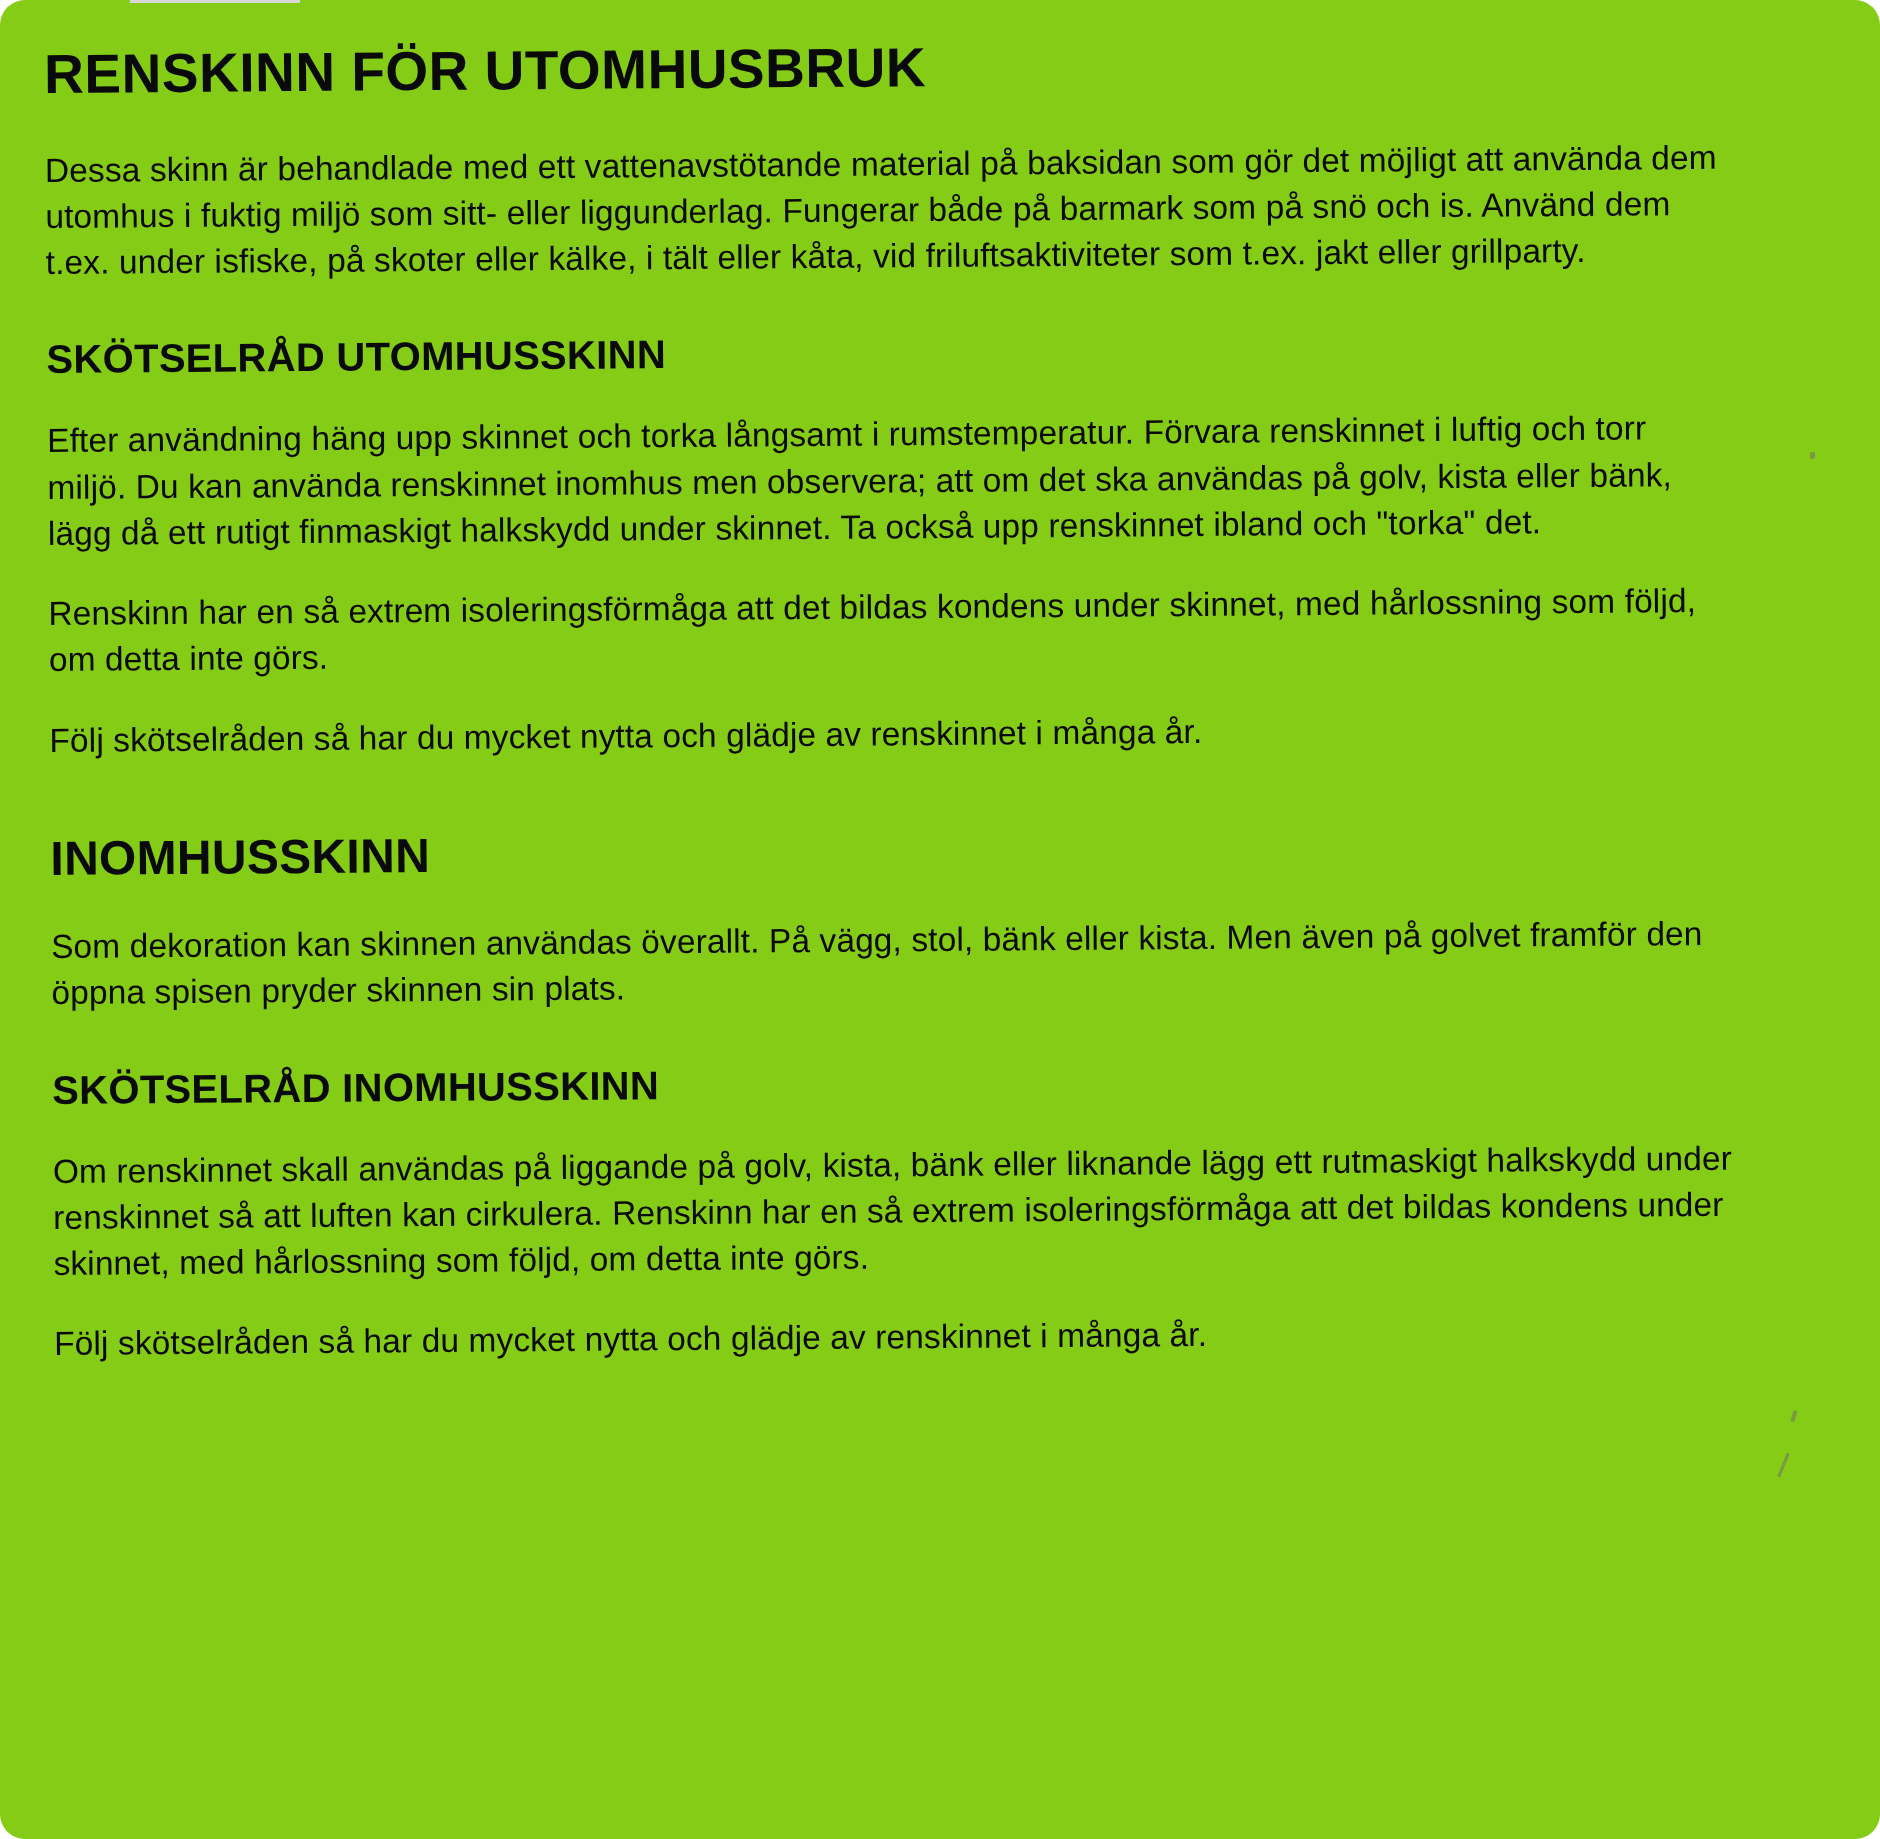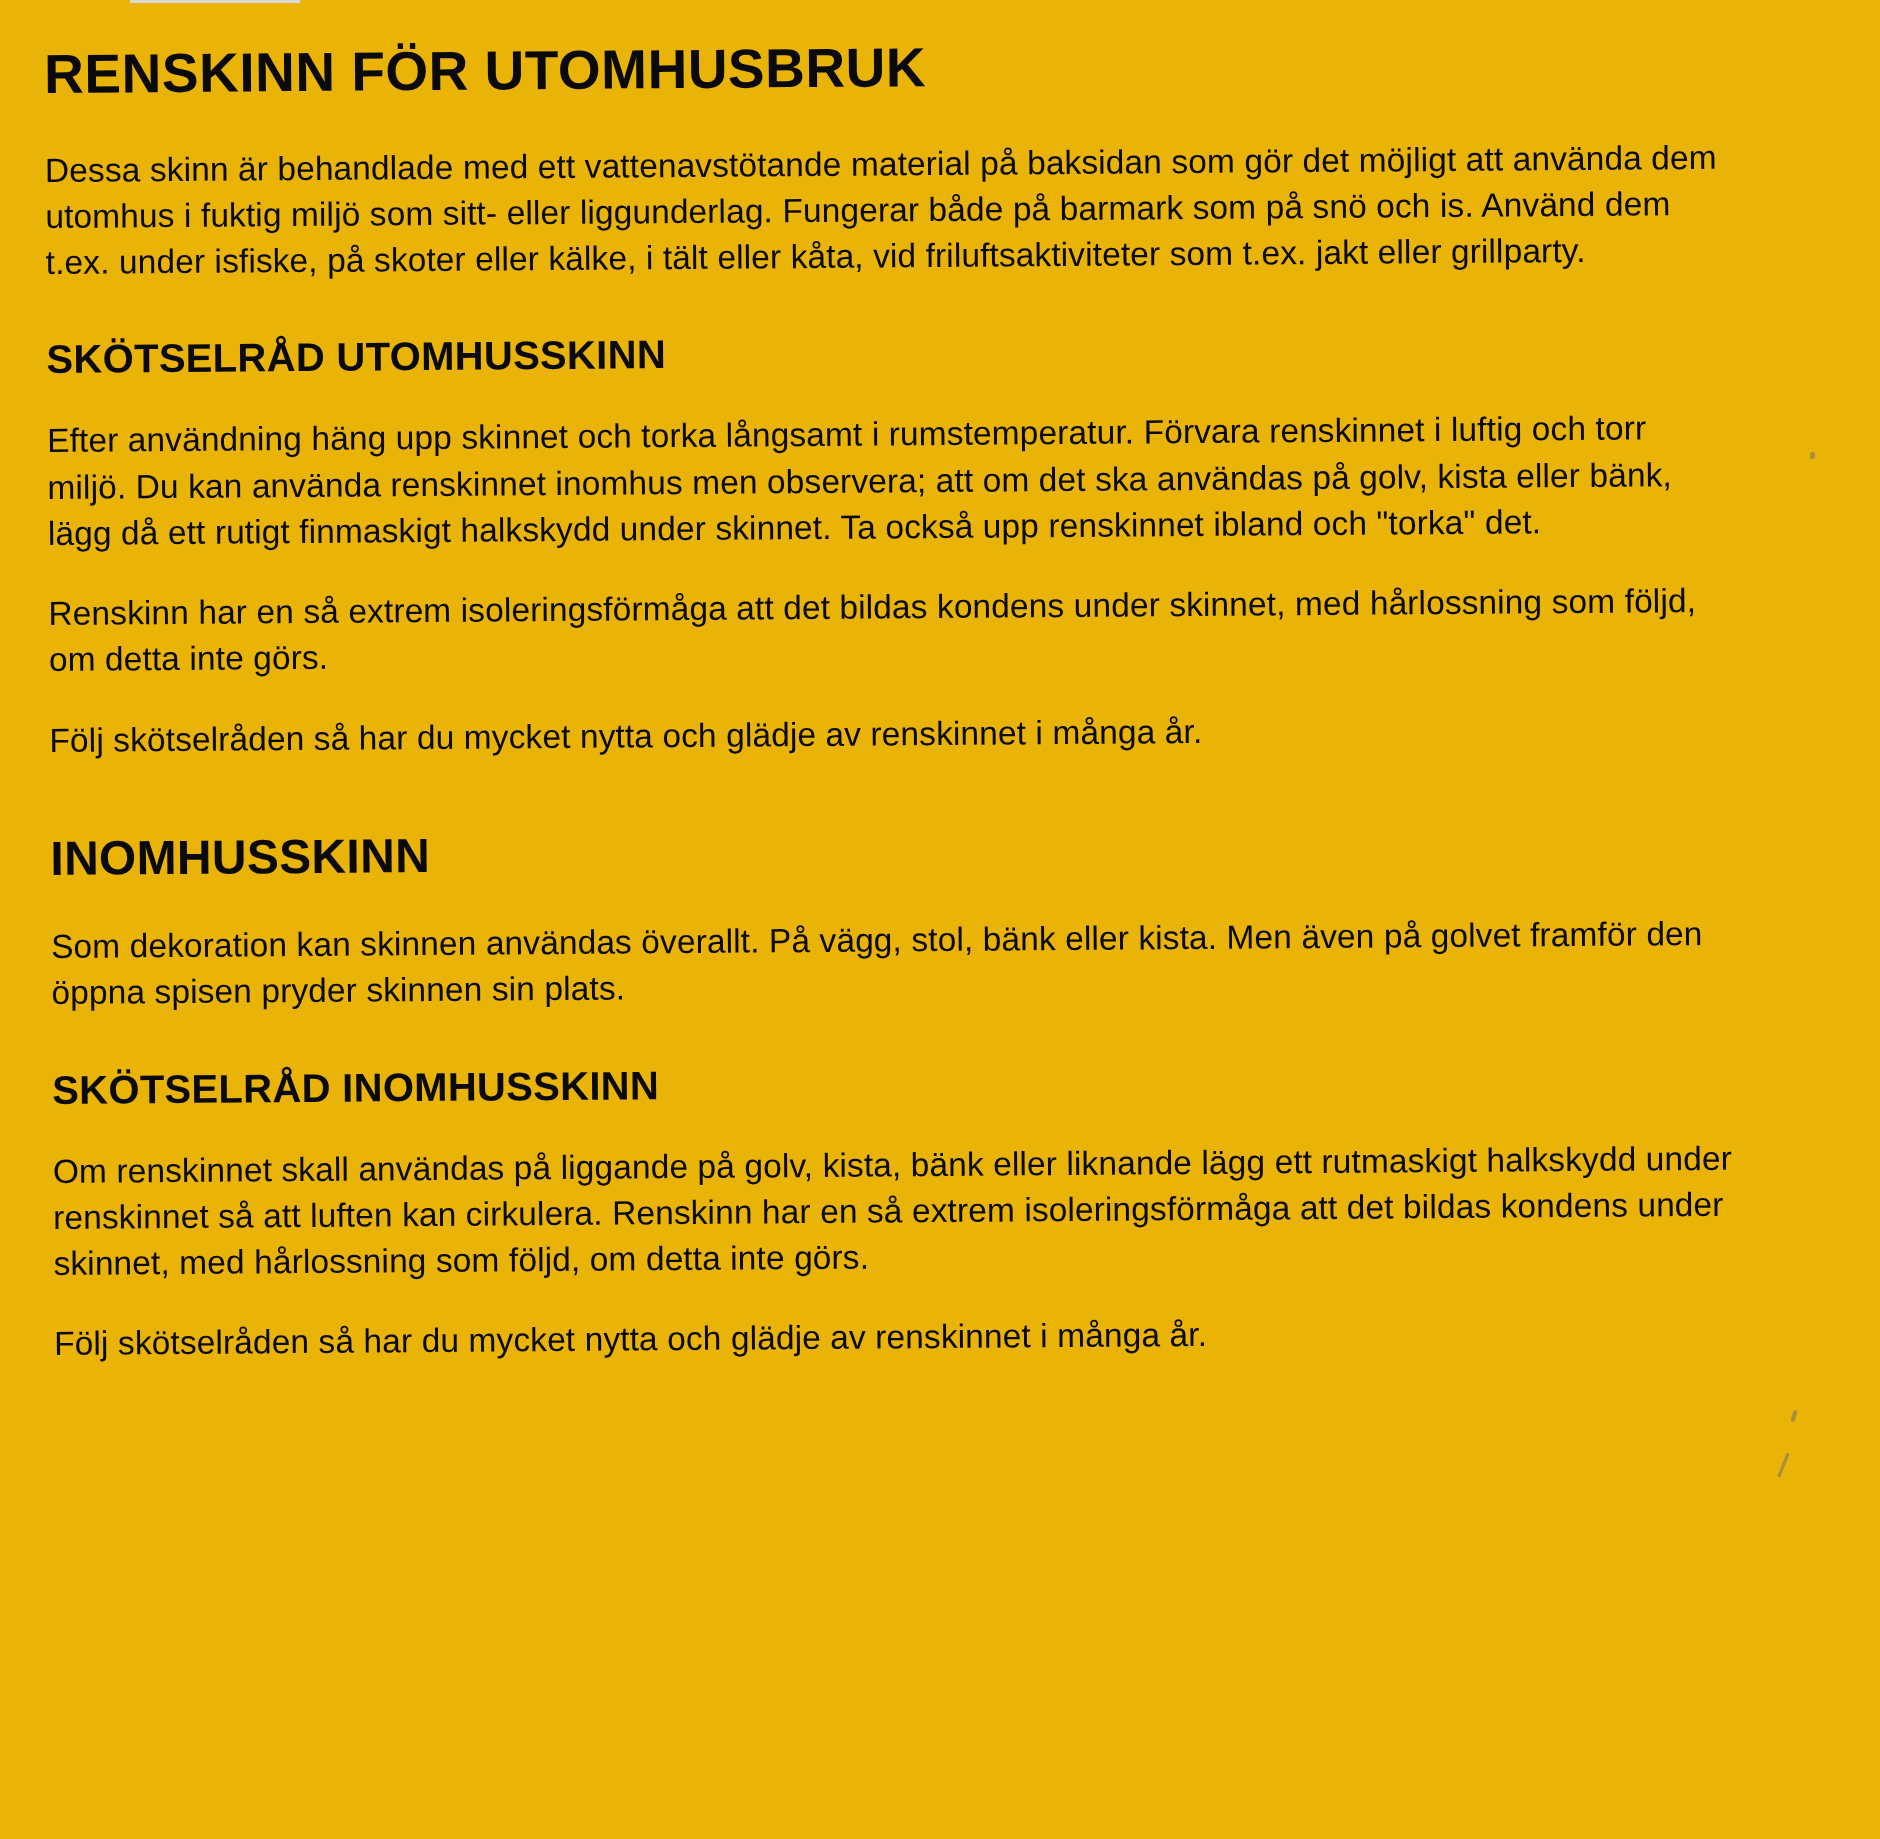--- a/index.html
+++ b/index.html
@@ -12,21 +12,22 @@
     height: 1839px;
     font-family: "Liberation Sans", sans-serif;
     color: #0a0a0a;
     overflow: hidden;
     position: relative;
   }
   
   .page {
     position: absolute;
     inset: 0;
-    background: #eab308;
+    background: #84cc16;
+    border-radius: 25px;
   }
   .content {
     position: absolute;
     left: 44px;
     top: 46px;
     width: 1680px;
     transform: rotate(-0.45deg);
     transform-origin: left top;
   }
   h1.doc-title {

